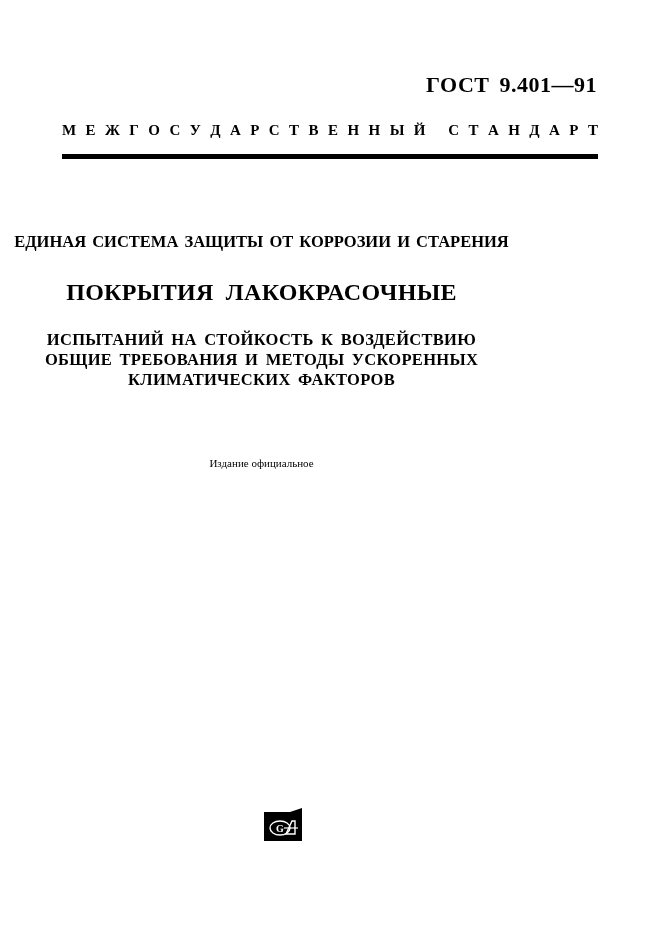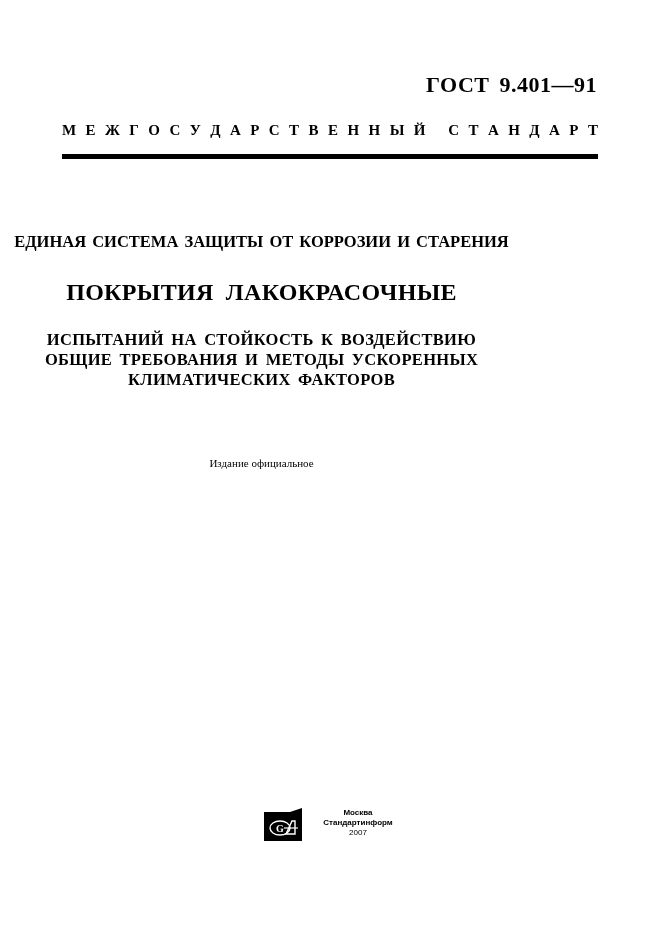--- a/index.html
+++ b/index.html
@@ -149,18 +149,13 @@
 
 <div class="abs publisher">
   <svg class="logo" viewBox="0 0 40 33" xmlns="http://www.w3.org/2000/svg">
     <path d="M0 4 L26 4 L38 0 L38 33 L0 33 Z" fill="#000"></path>
     <path d="M3 10 L3 30 L35 30 L35 6 L30 8 L3 10 Z" fill="#000"></path>
     <ellipse cx="16" cy="20" rx="10" ry="7" fill="none" stroke="#fff" stroke-width="1.4"></ellipse>
     <text x="12" y="24" font-family="Liberation Serif, serif" font-size="10" font-weight="bold" fill="#fff">G</text>
     <path d="M22 26 L28 13 L31 13 L31 26 Z" fill="none" stroke="#fff" stroke-width="1.4"></path>
     <line x1="20" y1="20" x2="34" y2="20" stroke="#fff" stroke-width="1.2"></line>
   </svg>
-  <div class="pub-text">
-    <div class="b">Москва</div>
-    <div class="b">Стандартинформ</div>
-    <div>2007</div>
-  </div>
 </div>
 
 </body></html>

